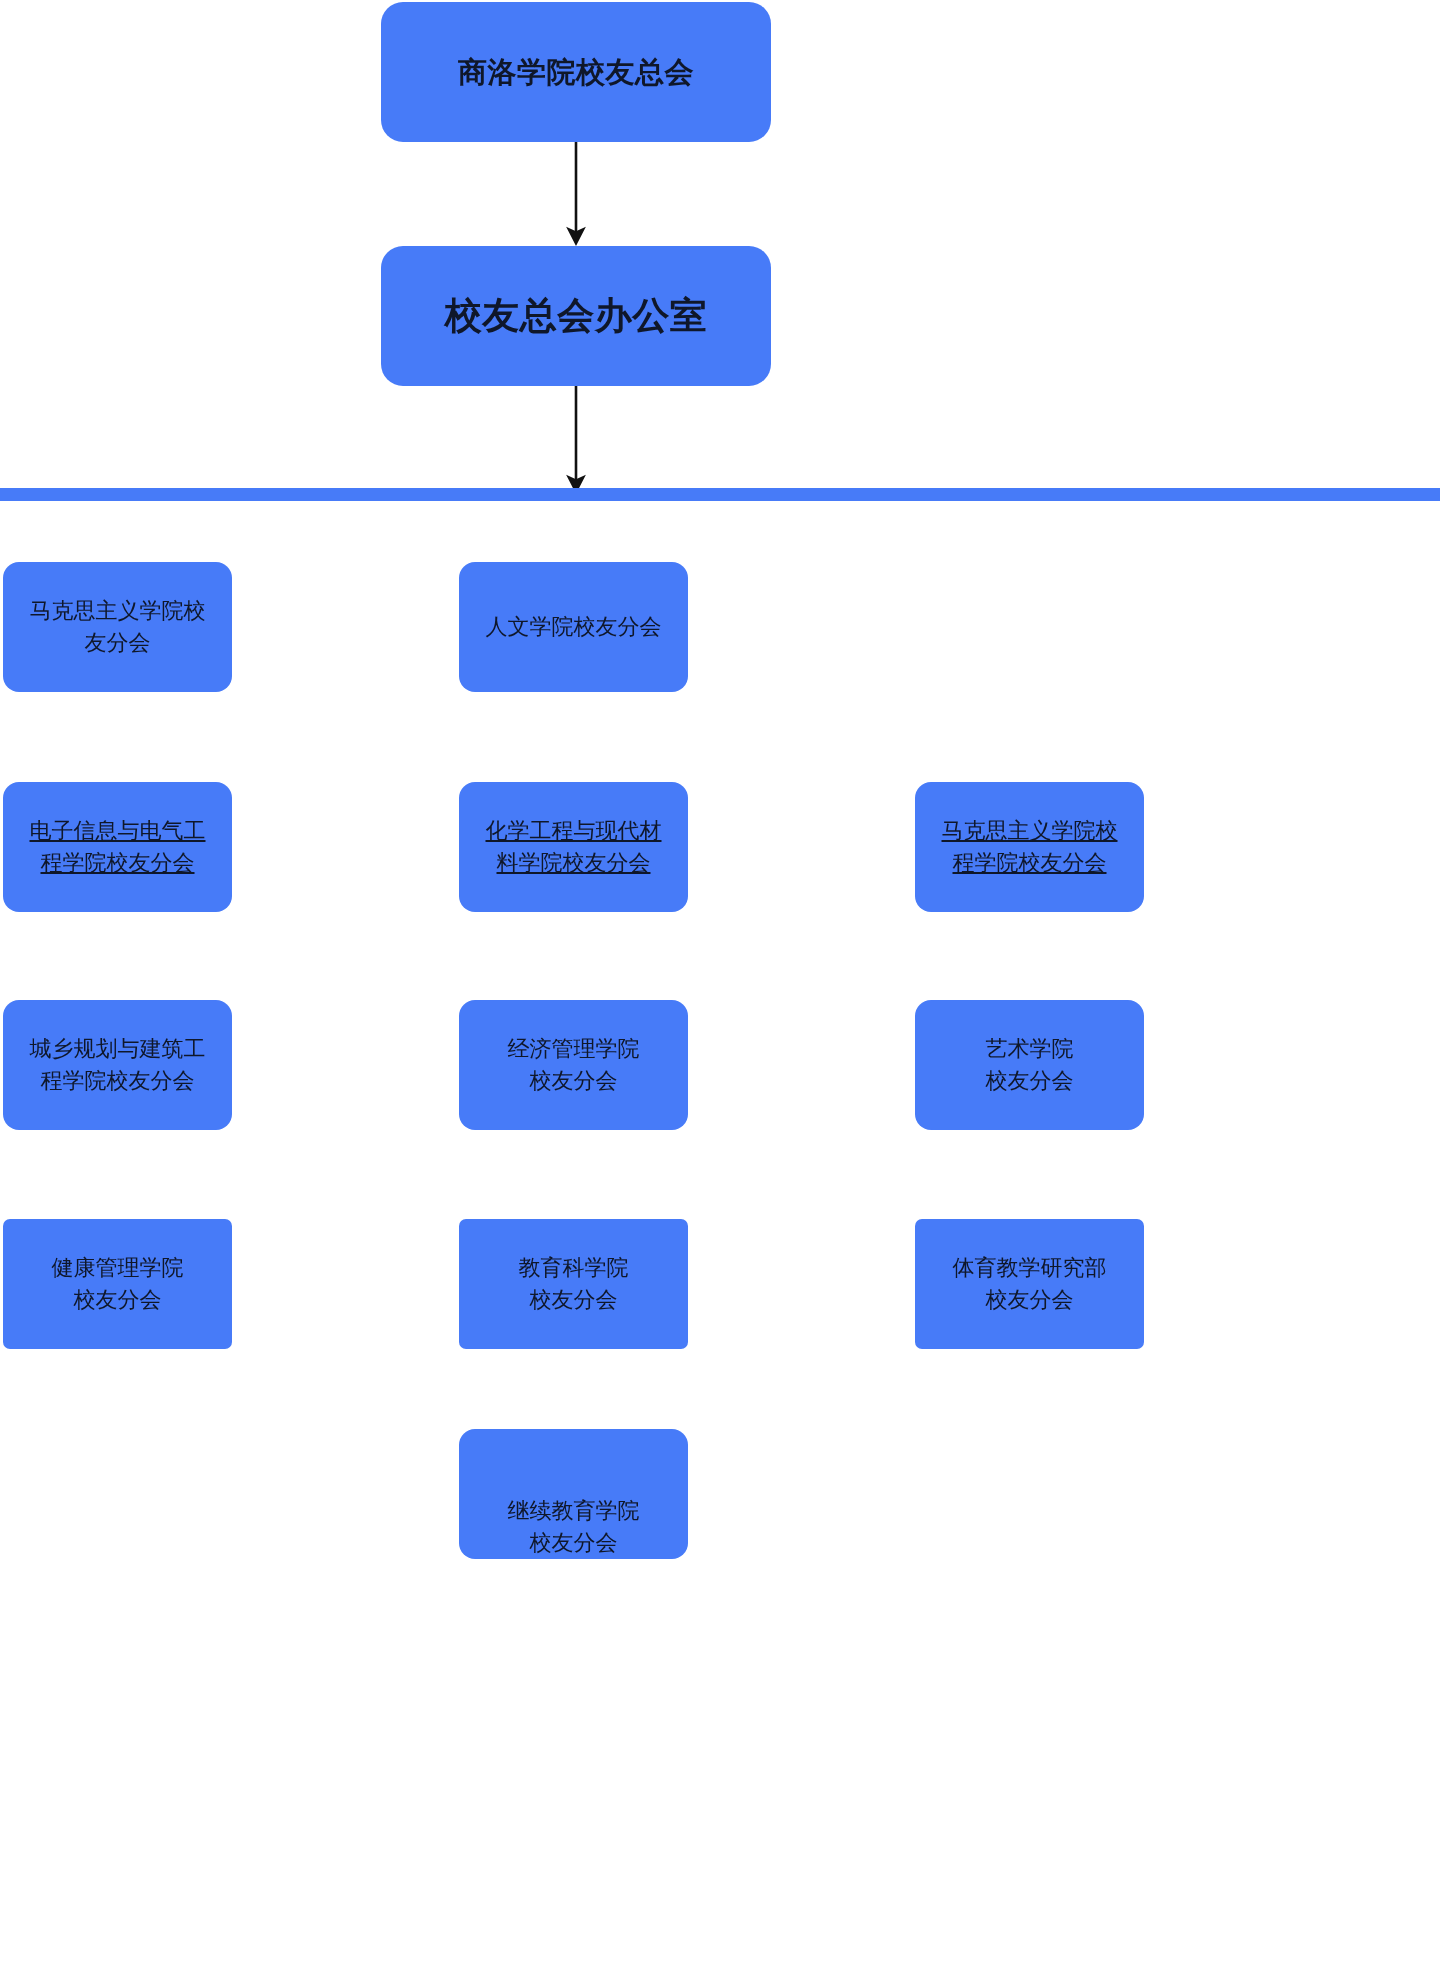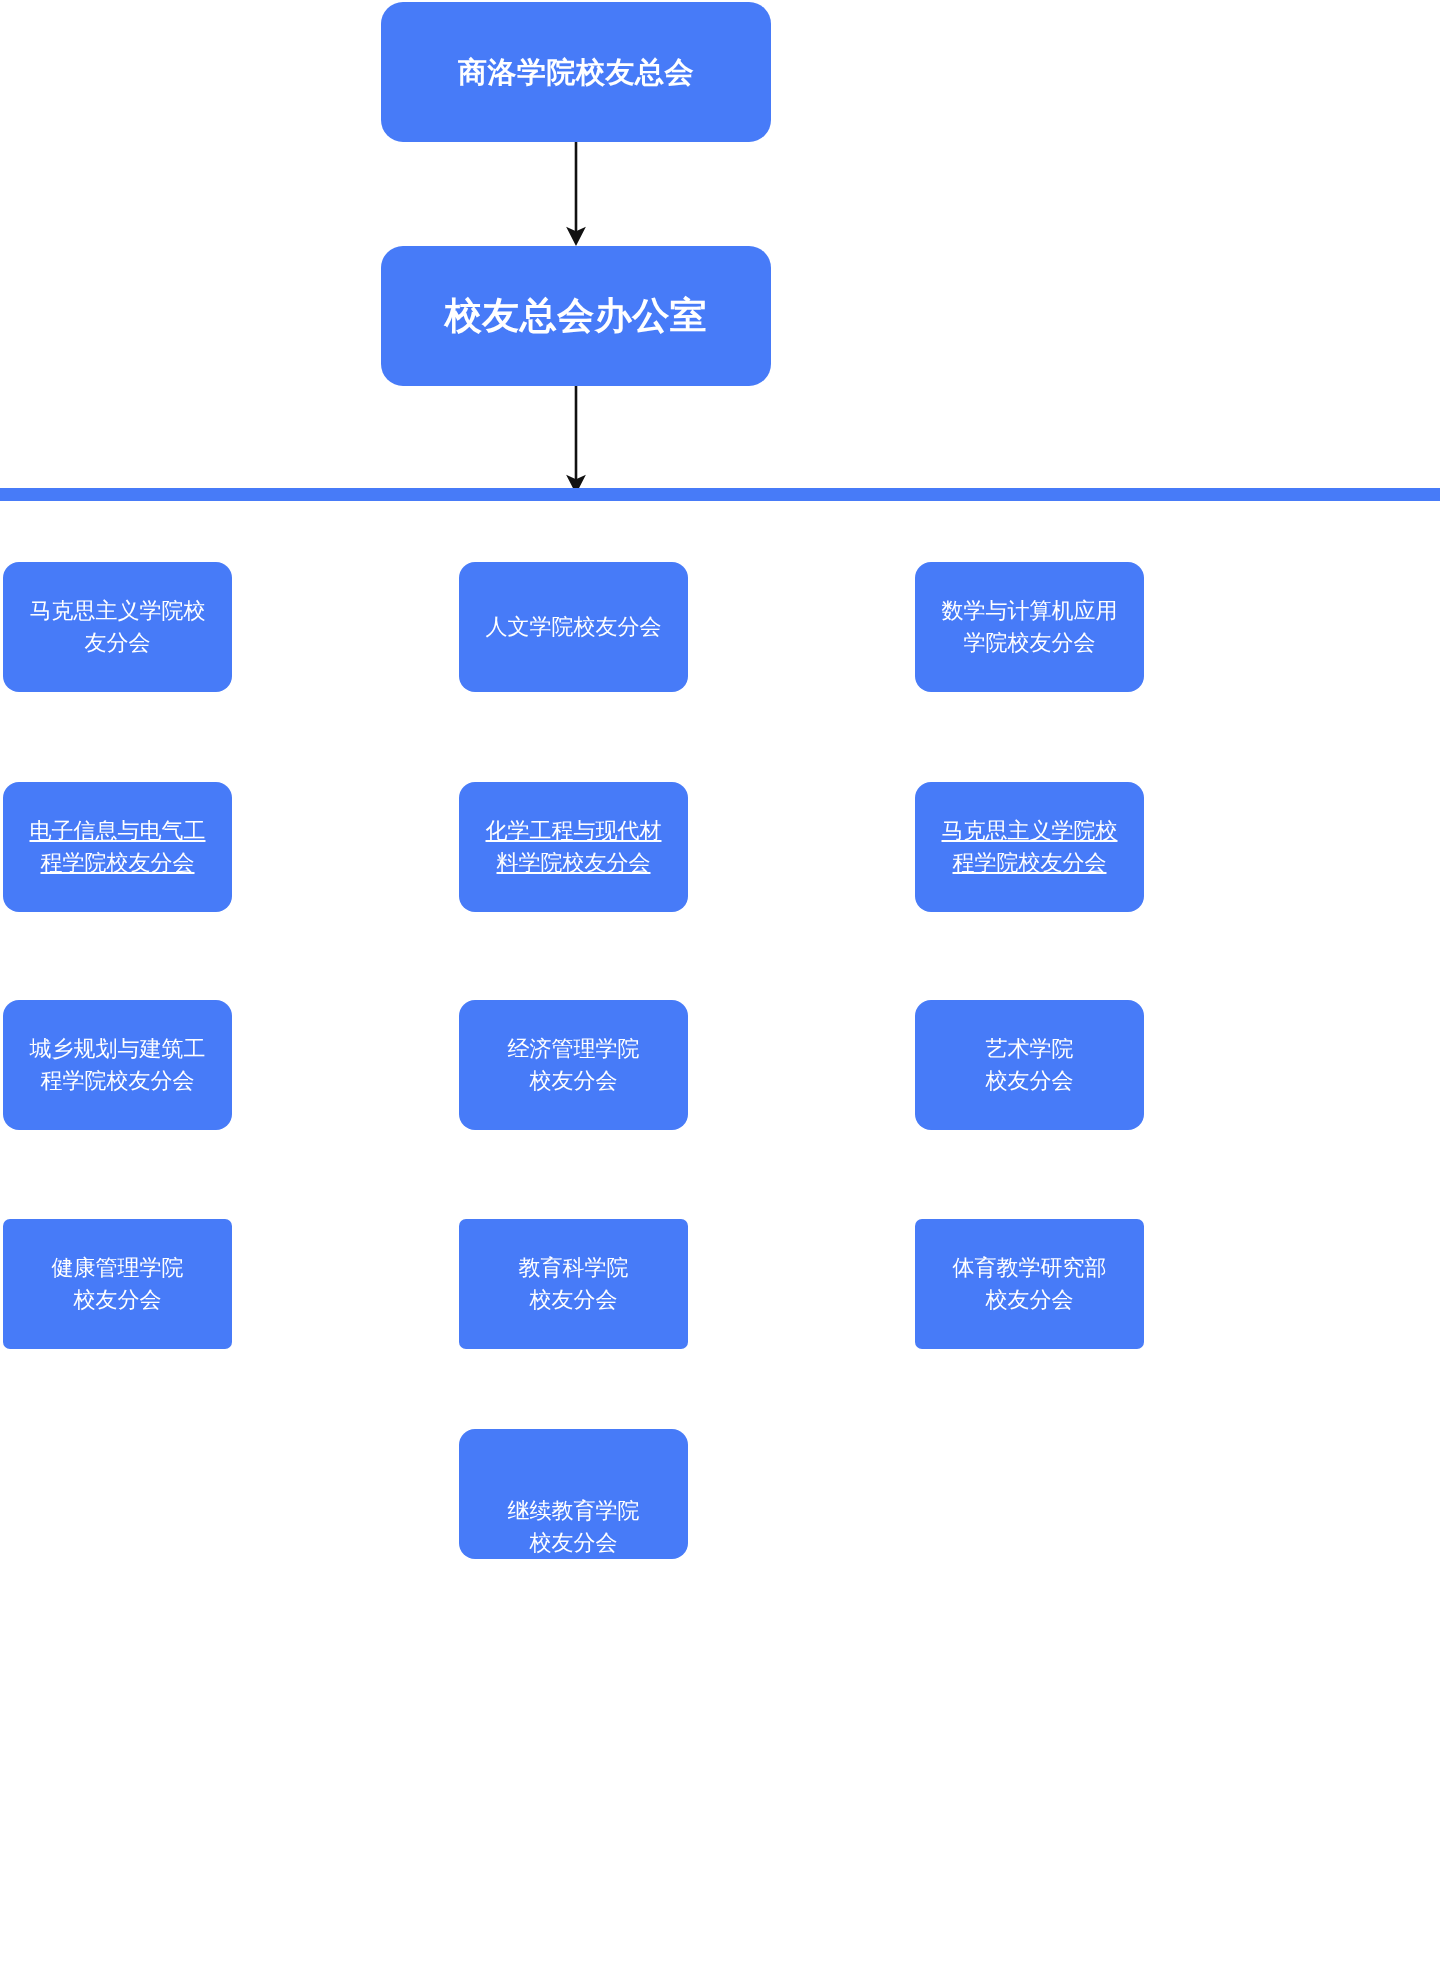--- a/index.html
+++ b/index.html
@@ -23,21 +23,21 @@
 
   
   .node {
     position: absolute;
     background: #477bf8;
     border-radius: 18px;
     display: flex;
     align-items: center;
     justify-content: center;
     text-align: center;
-    color: #ffffff;
+    color: #0f172a;
     box-sizing: border-box;
     line-height: 1.45;
   }
 
   .node-label {
     white-space: pre-line;
     display: block;
     padding: 0 14px;
   }
 
@@ -136,24 +136,20 @@
 
   <div class="bus-bar"></div>
 
   <div class="node child col-1 row-1">
     <span class="node-label">马克思主义学院校
 友分会</span>
   </div>
   <div class="node child col-2 row-1">
     <span class="node-label">人文学院校友分会</span>
   </div>
-  <div class="node child col-3 row-1">
-    <span class="node-label">数学与计算机应用
-学院校友分会</span>
-  </div>
 
   <div class="node child col-1 row-2">
     <span class="node-label">电子信息与电气工
 程学院校友分会</span>
   </div>
   <div class="node child col-2 row-2">
     <span class="node-label">化学工程与现代材
 料学院校友分会</span>
   </div>
   <div class="node child col-3 row-2">

